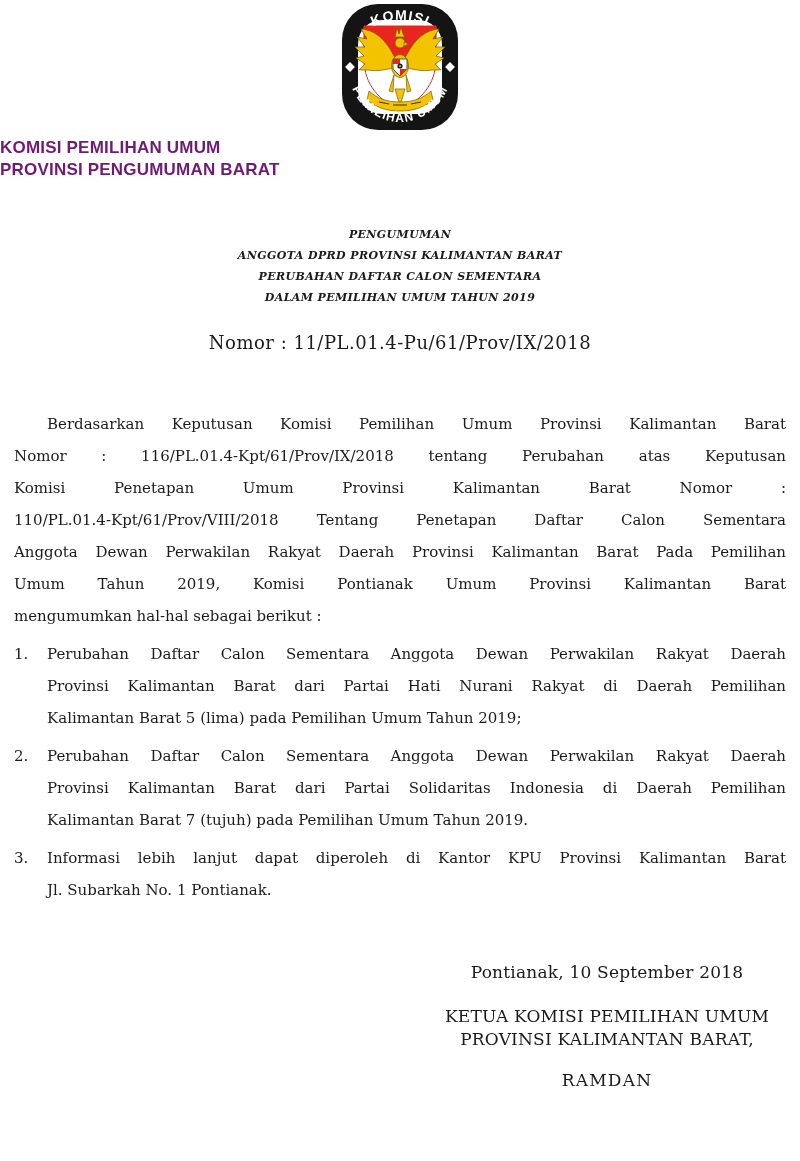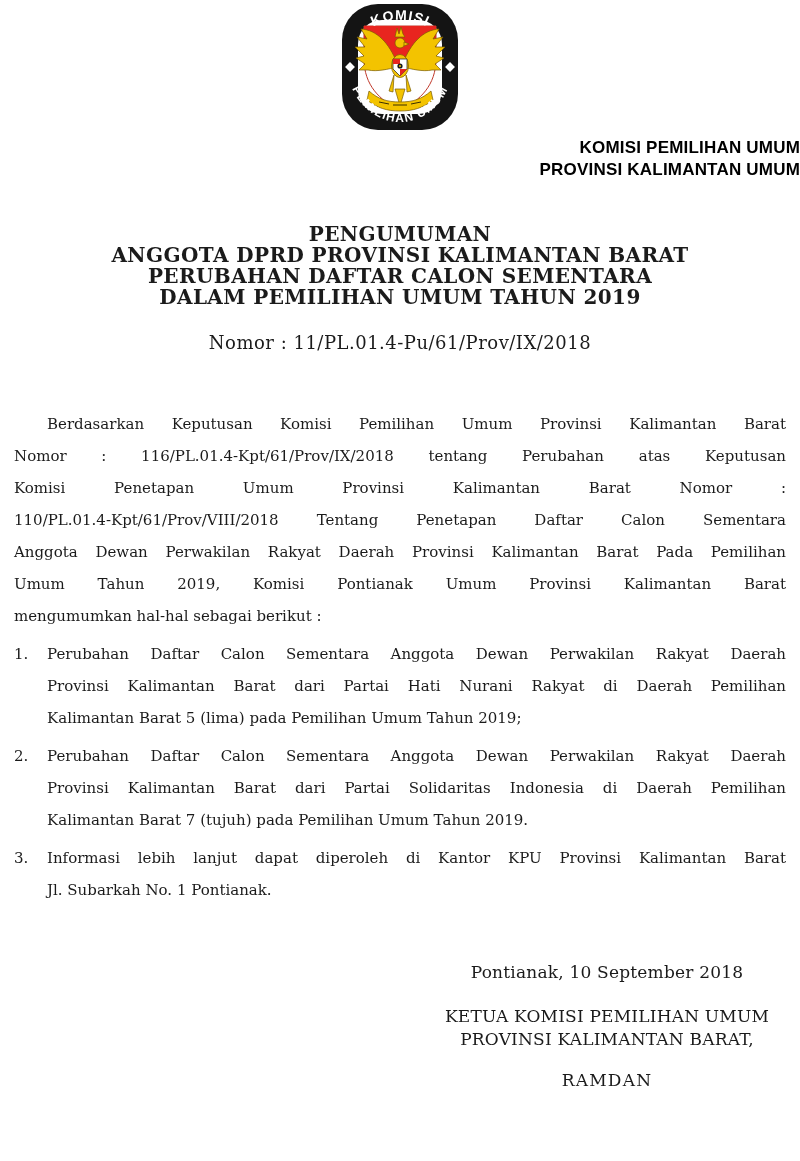--- a/index.html
+++ b/index.html
@@ -22,40 +22,41 @@
     width: 118px;
     height: 128px;
   }
 
   
   .org-header {
     position: absolute;
     top: 137px;
     left: 0;
     right: 0;
-    text-align: right;
+    text-align: left;
     font-family: "Liberation Sans", sans-serif;
     font-weight: bold;
     font-size: 17px;
     line-height: 22px;
     letter-spacing: 0.2px;
-    color: #000000;
+    color: #701a75;
   }
 
   
   .doc-title {
     position: absolute;
     top: 224px;
     left: 0;
     right: 0;
     text-align: center;
     font-weight: bold;
-    font-size: 20px;
+    font-size: 11px;
     line-height: 21px;
     letter-spacing: 0.4px;
+    font-style: italic;
   }
 
   
   .nomor {
     position: absolute;
     top: 332px;
     left: 0;
     right: 0;
     text-align: center;
     font-size: 18px;
@@ -157,21 +158,21 @@
     <text font-family="Liberation Sans, sans-serif" font-weight="bold" font-size="14" fill="#ffffff" letter-spacing="1">
       <textPath href="#arcTop" startOffset="50%" text-anchor="middle">KOMISI</textPath>
     </text>
     <text font-family="Liberation Sans, sans-serif" font-weight="bold" font-size="12" fill="#ffffff" letter-spacing="1.2">
       <textPath href="#arcBot" startOffset="50%" text-anchor="middle">PEMILIHAN UMUM</textPath>
     </text>
   </svg>
 
   <div class="org-header">
     <div>KOMISI PEMILIHAN UMUM</div>
-    <div>PROVINSI KALIMANTAN UMUM</div>
+    <div>PROVINSI PENGUMUMAN BARAT</div>
   </div>
 
   <div class="doc-title">
     <div>PENGUMUMAN</div>
     <div>ANGGOTA DPRD PROVINSI KALIMANTAN BARAT</div>
     <div>PERUBAHAN DAFTAR CALON SEMENTARA</div>
     <div>DALAM PEMILIHAN UMUM TAHUN 2019</div>
   </div>
 
   <div class="nomor">Nomor : 11/PL.01.4-Pu/61/Prov/IX/2018</div>

